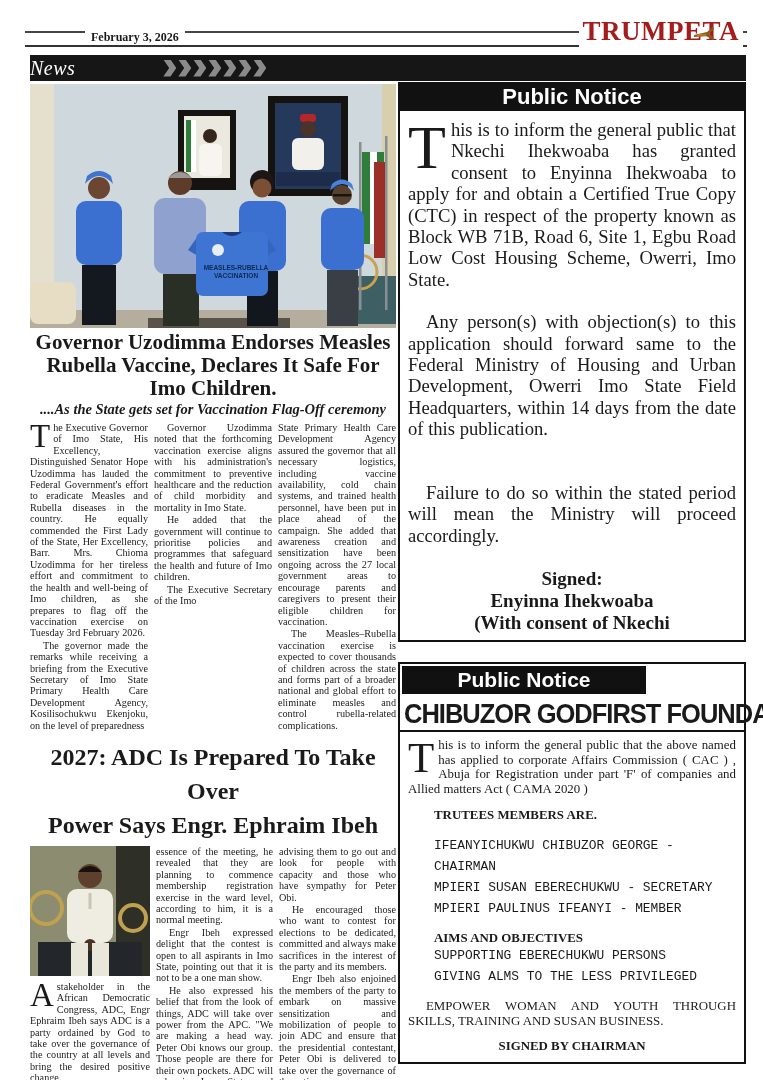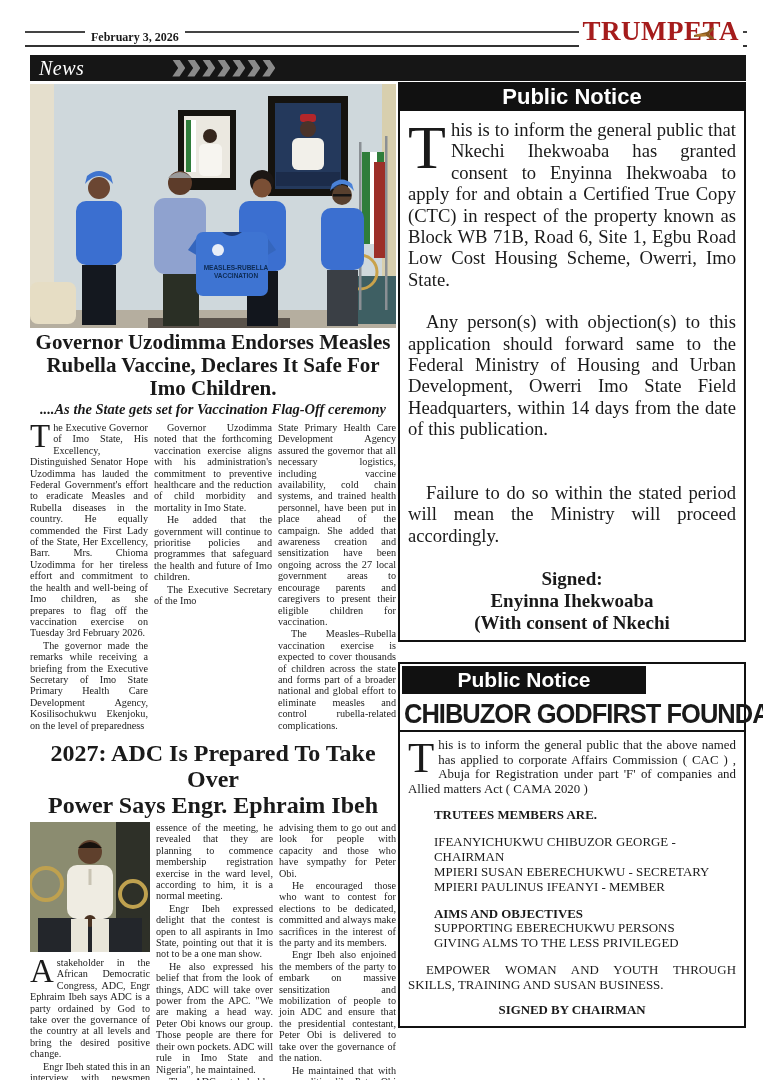--- a/index.html
+++ b/index.html
@@ -11,41 +11,41 @@
   .rule-top{ position:absolute; left:25px; right:16px; top:31px; height:2px; background:#444; }
   .rule-bottom{ position:absolute; left:25px; right:16px; top:45px; height:2px; background:#333; }
   .date{ position:absolute; left:85px; top:30px; font-size:12px; font-weight:bold; background:#fff; padding:0 6px; }
   .logo{ position:absolute; right:20px; top:16px; font-size:27px; font-weight:bold;
          color:#a51c1c; letter-spacing:.5px; background:#fff; padding:0 4px; }
   .logo .trumpet{ position:absolute; right:26px; top:2px; }
 
   
   .banner{ position:absolute; left:30px; top:55px; width:716px; height:26px; background:#161616;
            display:flex; align-items:center; }
-  .banner .news{ color:#fff; font-style:italic; font-size:20px; padding-left:9px; letter-spacing:.5px; }
+  .banner .news{ color:#fff; font-style:italic; font-size:20px; letter-spacing:.5px; }
   .chevrons{ display:flex; gap:2px; margin-left:88px; }
   .chev{ width:13px; height:17px; background:#8a8a8a;
          clip-path:polygon(0 0,55% 0,100% 50%,55% 100%,0 100%,45% 50%); }
 
   
   .left-col{ position:absolute; left:30px; top:84px; width:366px; }
   .right-col{ position:absolute; left:398px; top:82px; width:348px; }
 
   .photo1 svg, .photo2 svg{ display:block; }
 
   .headline1{ font-size:21px; font-weight:bold; text-align:center; line-height:23px; margin-top:3px; }
   .subhead{ font-size:14.5px; font-weight:bold; font-style:italic; text-align:center; margin-top:1px; }
 
   .story{ display:flex; gap:6px; margin-top:4px; }
   .story .col{ flex:1; text-align:justify; font-size:10.2px; line-height:11.4px; }
   .story .col p{ margin-bottom:1px; }
   .story .col p.indent{ text-indent:13px; }
   .dropcap-s{ float:left; font-size:33px; line-height:26px; padding:1px 3px 0 0; }
 
-  .headline2{ font-size:24px; font-weight:bold; text-align:center; line-height:26px; margin-top:8px; margin-bottom:4px; }
+  .headline2{ font-size:24px; font-weight:bold; text-align:center; line-height:34px; margin-top:8px; margin-bottom:4px; }
 
   
   .notice1-bar{ background:#111; color:#fff; font-family:"Liberation Sans", sans-serif;
                 font-weight:bold; font-size:22px; text-align:center; height:29px; line-height:29px; }
   .notice1-body{ border:2px solid #111; border-top:none; padding:8px 8px 6px 8px;
                  font-size:18.6px; line-height:21.4px; text-align:justify; }
   .notice1-body p{ margin:0; }
   .notice1-body p.sp{ text-indent:18px; margin-top:21px; }
   .notice1-body p.sp2{ text-indent:18px; margin-top:42px; }
   .dropcap-n1{ float:left; font-size:62px; line-height:51px; padding:3px 5px 0 0; }
@@ -57,21 +57,21 @@
                 width:244px; margin:2px 0 0 2px; }
   .notice2-title{ font-family:"Liberation Sans", sans-serif; font-weight:bold; font-size:25.5px;
                   letter-spacing:-1px; transform:scaleY(1.08); transform-origin:top left;
                   padding:4px 4px 1px 4px; white-space:nowrap; }
   .notice2-rule{ height:2px; background:#111; margin:2px 0 4px 0; }
   .notice2-body{ padding:2px 8px 8px 8px; font-size:12.9px; line-height:14.6px; }
   .notice2-body .just{ text-align:justify; }
   .dropcap-n2{ float:left; font-size:43px; line-height:36px; padding:2px 4px 0 0; }
   .n2-sec{ margin-left:26px; margin-top:12px; }
   .n2-h{ font-weight:bold; }
-  .n2-line{ line-height:15px; }
+  .n2-line{ line-height:21px;font-family:Liberation Mono, monospace; }
   .empower{ margin-top:12px; text-indent:18px; text-align:justify; }
   .objection{ margin-top:12px; text-indent:14px; text-align:justify; }
   .signed2{ text-align:center; font-weight:bold; margin-top:10px; line-height:15.5px; }
 </style>
 </head>
 <body>
 
 <div class="page">
 
   <div class="rule-top"></div>

